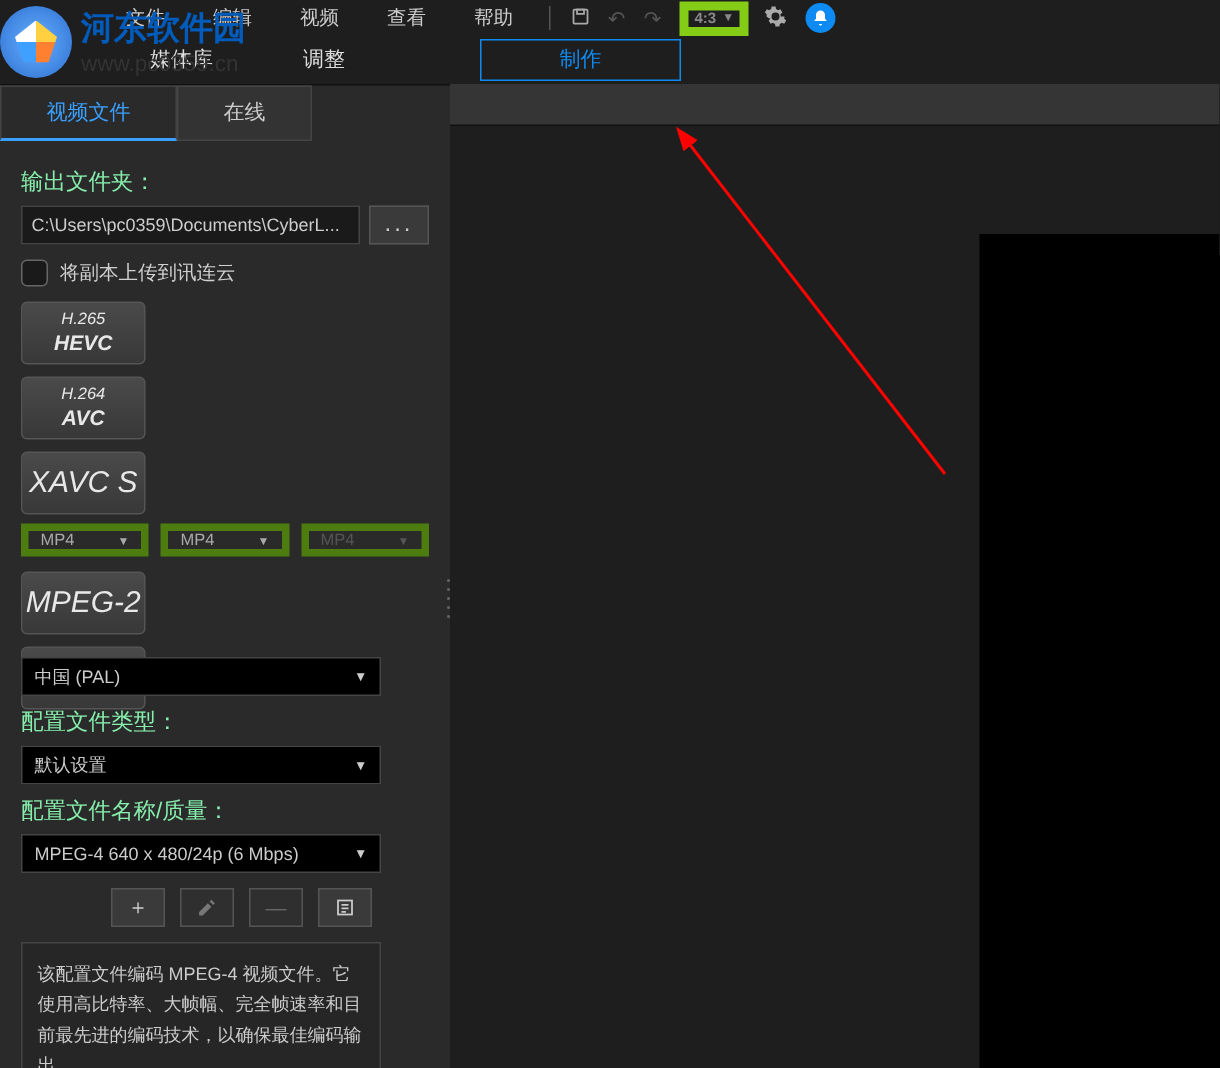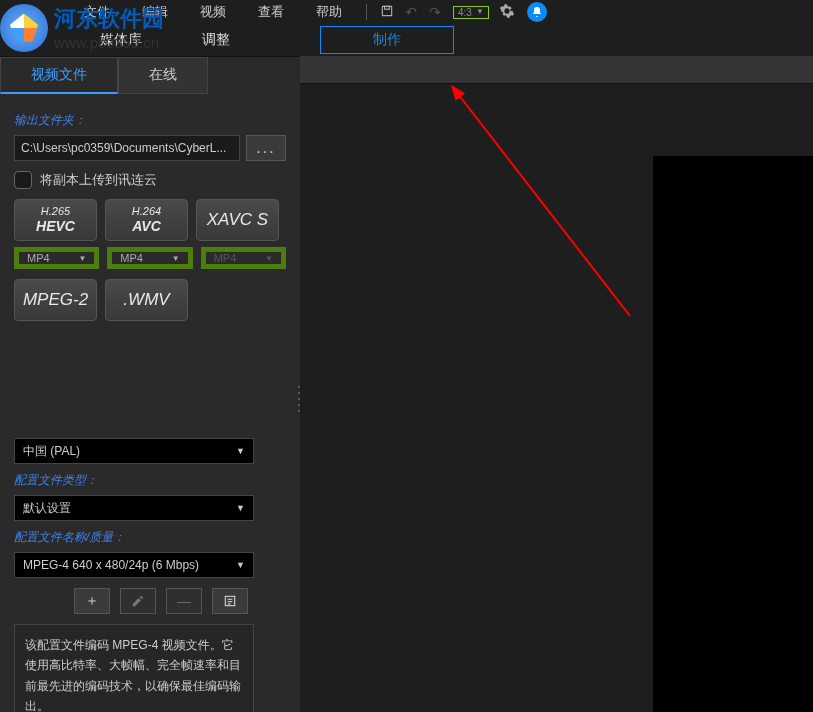--- a/index.html
+++ b/index.html
@@ -4,21 +4,21 @@
 <style>
 * { margin: 0; padding: 0; box-sizing: border-box; font-family: "Microsoft YaHei", Arial, sans-serif; }
 body { background: #1e1e1e; color: #d0d0d0; width: 813px; height: 712px; overflow: hidden; position: relative; }
 
 
 .menubar { display: flex; align-items: center; height: 24px; padding-left: 68px; font-size: 13px; color: #ccc; }
 .menubar .menu-item { padding: 0 16px; cursor: pointer; font-family: Liberation Mono, monospace; }
 .menubar .sep { width: 1px; height: 16px; background: #555; margin: 0 8px; }
 .menubar .icon-btn { width: 24px; text-align: center; cursor: pointer; color: #888; font-size: 14px; }
 .menubar .icon-btn.disabled { color: #555; }
-.aspect { border: 1px solid #84cc16; padding: 0 4px; font-size: 10px; color: #888; margin: 0 6px; display: flex; align-items: flex-start; }
+.aspect { border: 6px solid #84cc16; padding: 0 4px; font-size: 10px; color: #888; margin: 0 6px; display: flex; align-items: flex-start; font-weight: bold; }
 .aspect .tri { font-size: 8px; margin-left: 4px; }
 .bell { width: 20px; height: 20px; border-radius: 50%; background: #0d8bf2; display: flex; align-items: center; justify-content: center; margin-left: 8px; }
 .bell svg { width: 12px; height: 12px; fill: #fff; }
 
 
 .top-tabs { display: flex; align-items: center; height: 32px; padding-left: 70px; }
 .top-tabs .tab { color: #ddd; font-size: 14px; padding: 6px 30px; cursor: pointer; }
 .top-tabs .tab.produce { border: 1px solid #0d8bf2; color: #0d8bf2; padding: 4px 52px; margin-left: 60px; }
 
 
@@ -33,33 +33,33 @@
 .main { display: flex; height: calc(100% - 56px); }
 
 
 .left { width: 300px; background: #2a2a2a; display: flex; flex-direction: column; border-top: 1px solid #111; }
 .subtabs { display: flex; }
 .subtabs .st { flex: 0 0 auto; padding: 8px 30px; font-size: 14px; border: 1px solid #444; background: #333; cursor: pointer; }
 .subtabs .st.active { color: #3aa0ff; border-bottom: 2px solid #3aa0ff; background: #2a2a2a; }
 .subtabs .st:not(.active) { color: #ccc; }
 
 .panel-body { flex: 1; padding: 10px 14px; overflow: hidden; position: relative; }
-.lbl { font-size: 12px; color: #3b82f6; margin: 8px 0 6px; font-style: italic; }
+.lbl { font-size: 15px; color: #86efac; margin: 8px 0 6px; }
 
 .path-row { display: flex; gap: 6px; }
 .path-input { flex: 1; background: #1a1a1a; border: 1px solid #444; color: #ccc; font-size: 12px; padding: 4px 6px; height: 26px; }
 .browse-btn { width: 40px; height: 26px; background: #3a3a3a; border: 1px solid #555; color: #ccc; display: flex; align-items: center; justify-content: center; letter-spacing: 2px; cursor: pointer; }
 
 .chk-row { display: flex; align-items: center; gap: 8px; margin: 10px 0; font-size: 13px; }
 .chk { width: 18px; height: 18px; border: 1px solid #666; border-radius: 4px; background: #1a1a1a; cursor: pointer; position: relative; }
 
-.fmt-grid { display: flex; gap: 8px; flex-wrap: wrap; }
+.fmt-grid { display: flex; gap: 8px; flex-wrap: wrap; flex-direction: column; }
 .fmt-btn { width: 83px; height: 42px; background: linear-gradient(#4a4a4a, #383838); border: 1px solid #555; border-radius: 4px; color: #e8e8e8; display: flex; flex-direction: column; align-items: center; justify-content: center; font-size: 11px; font-style: italic; cursor: pointer; line-height: 1.2; }
 .fmt-btn .big { font-size: 14px; font-weight: bold; }
-.fmt-btn.single { font-size: 17px; font-style: italic; }
+.fmt-btn.single { font-size: 20px; font-style: italic; }
 
 .sel-row { display: flex; gap: 8px; margin-top: 6px; }
 .mini-sel { width: 96px; height: 22px; background: #2a2a2a; border: 5px solid #4d7c0f; color: #aaa; font-size: 11px; display: flex; align-items: center; justify-content: space-between; padding: 0 8px; cursor: pointer; }
 .mini-sel.disabled { color: #555; }
 .mini-sel .tri { font-size: 8px; }
 
 .scroll-area { position: absolute; top: 340px; left: 14px; right: 4px; bottom: 0; overflow-y: auto; padding-right: 10px; }
 .scroll-area::-webkit-scrollbar { width: 12px; }
 .scroll-area::-webkit-scrollbar-track { background: #222; }
 .scroll-area::-webkit-scrollbar-thumb { background: #555; }

